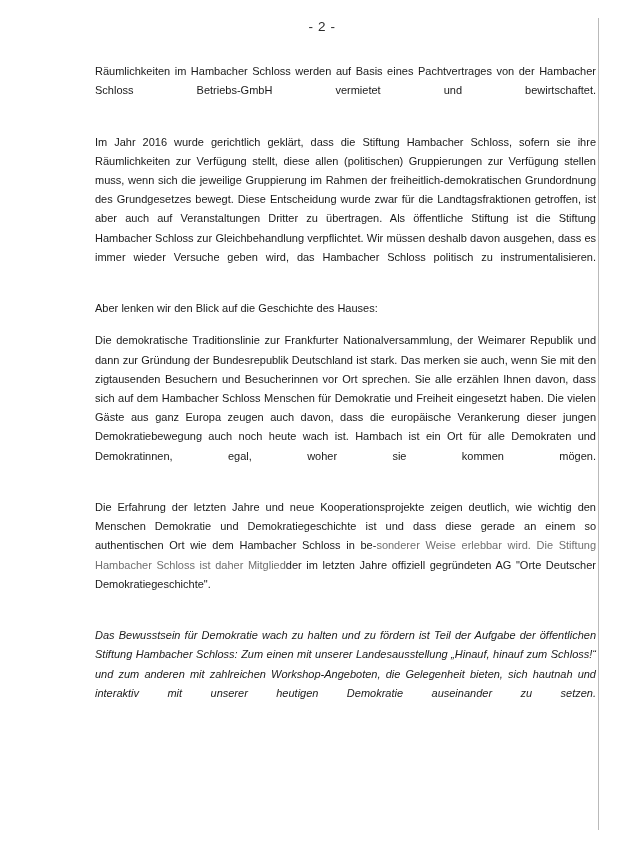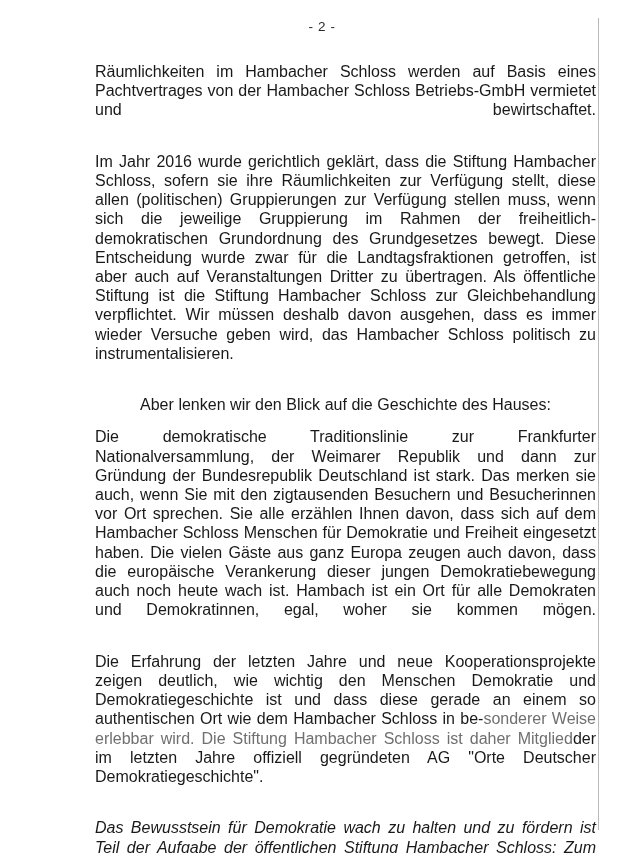--- a/index.html
+++ b/index.html
@@ -41,41 +41,41 @@
     letter-spacing: 0.6px;
   }
   .body-text {
     position: absolute;
     left: 95px;
     top: 62px;
     width: 501px;
   }
   p.para {
     margin: 0 0 13px 0;
-    font-size: 16px;
+    font-size: 11px;
     line-height: 19.2px;
     color: #191919;
     text-align: justify;
     text-justify: inter-word;
     -webkit-hyphens: none;
     hyphens: none;
     word-spacing: 0.1px;
   }
   p.para:last-child {
     margin-bottom: 0;
     font-style: italic;
   }
   
   p.para::after {
     content: "";
     display: inline-block;
     width: 100%;
   }
   p.nojustify {
-    text-align: center;
+    text-align: left;
   }
   p.nojustify::after {
     content: none;
   }
   
   .faded-line {
     color: #6f6f6f;
   }
 </style>
 </head>

